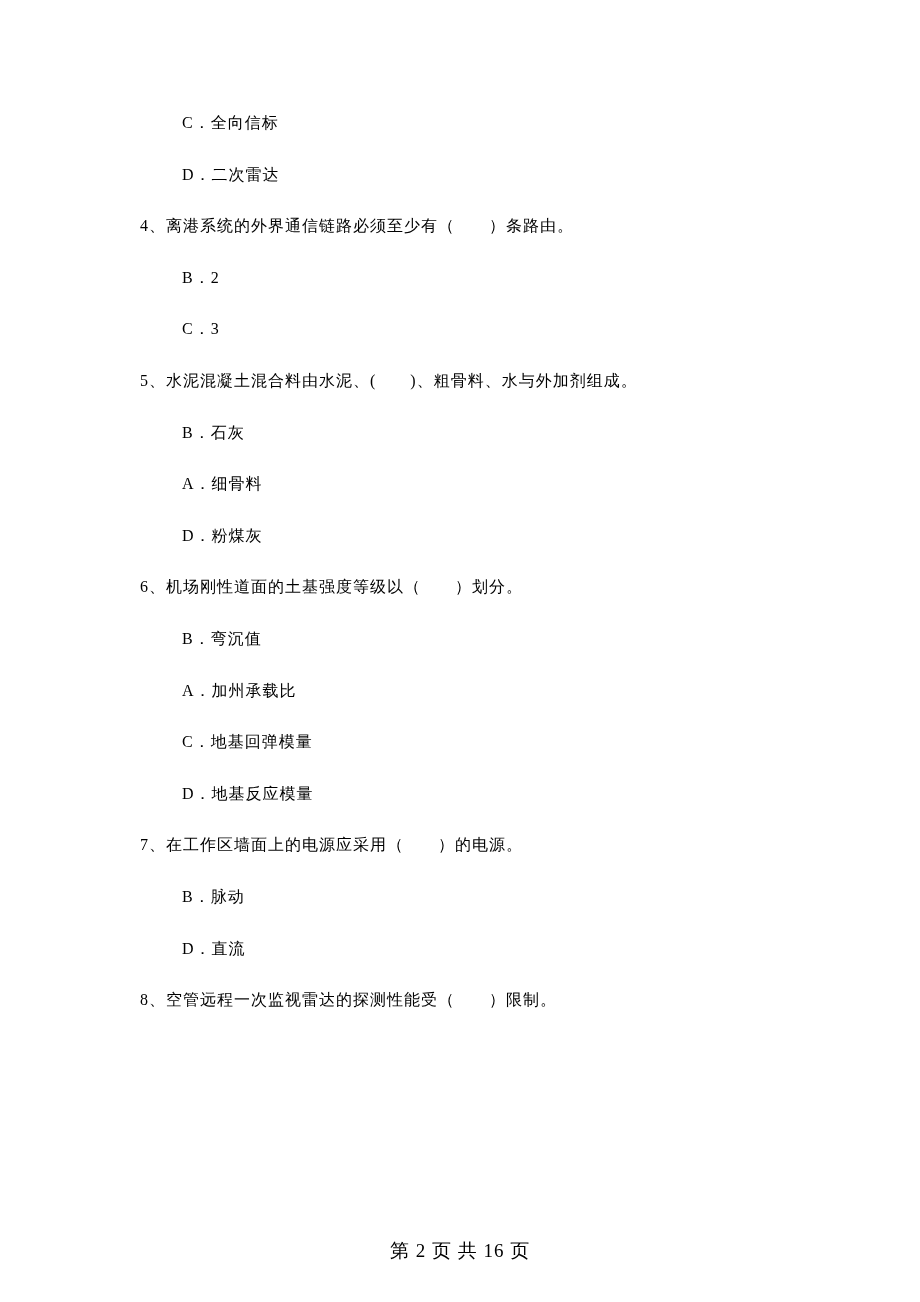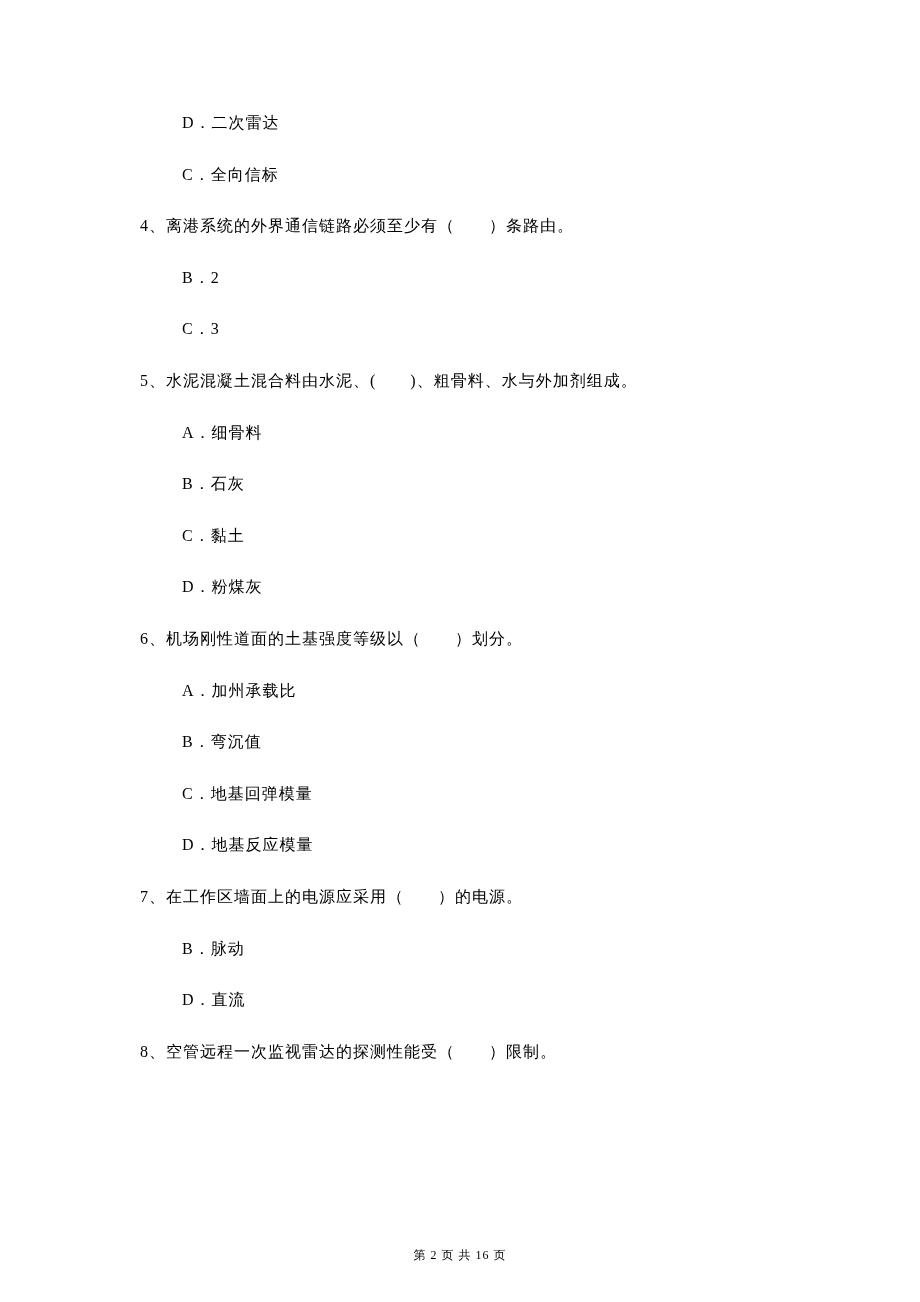--- a/index.html
+++ b/index.html
@@ -28,45 +28,44 @@
     .question {
       margin-bottom: 26px;
       margin-top: 13px;
       letter-spacing: 1px;
     }
     .footer {
       position: absolute;
       bottom: 38px;
       width: 100%;
       text-align: center;
-      font-size: 12px;
+      font-size: 19px;
       color: #000000;
       letter-spacing: 1px;
     }
   </style>
 </head>
 <body>
 
 <div class="content">
+  <div class="option">C．全向信标</div>
   <div class="option">D．二次雷达</div>
-  <div class="option">C．全向信标</div>
 
   <div class="question">4、离港系统的外界通信链路必须至少有（　　）条路由。</div>
   <div class="option">B．2</div>
   <div class="option">C．3</div>
 
   <div class="question">5、水泥混凝土混合料由水泥、(　　)、粗骨料、水与外加剂组成。</div>
+  <div class="option">B．石灰</div>
   <div class="option">A．细骨料</div>
-  <div class="option">B．石灰</div>
-  <div class="option">C．黏土</div>
   <div class="option">D．粉煤灰</div>
 
   <div class="question">6、机场刚性道面的土基强度等级以（　　）划分。</div>
+  <div class="option">B．弯沉值</div>
   <div class="option">A．加州承载比</div>
-  <div class="option">B．弯沉值</div>
   <div class="option">C．地基回弹模量</div>
   <div class="option">D．地基反应模量</div>
 
   <div class="question">7、在工作区墙面上的电源应采用（　　）的电源。</div>
   <div class="option">B．脉动</div>
   <div class="option">D．直流</div>
 
   <div class="question">8、空管远程一次监视雷达的探测性能受（　　）限制。</div>
 
 </div>

